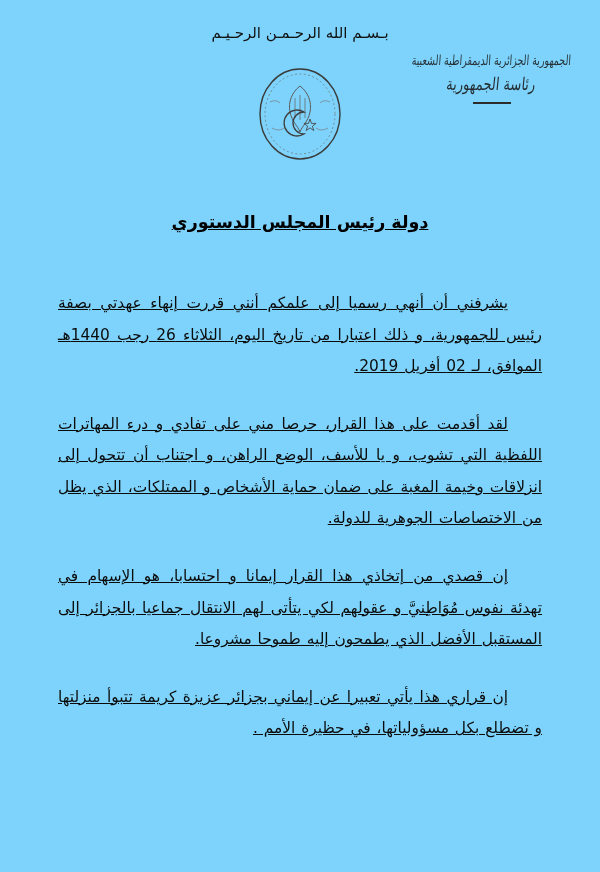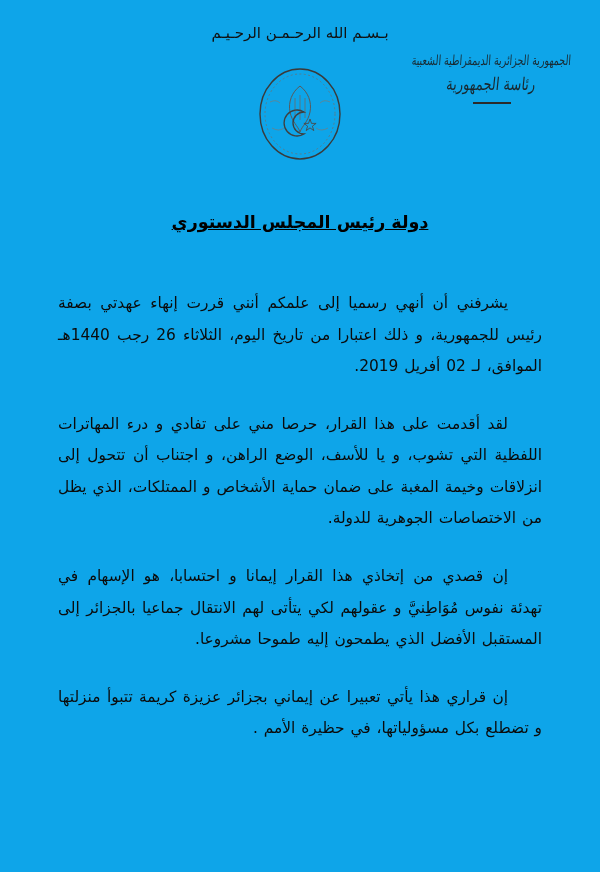--- a/index.html
+++ b/index.html
@@ -5,21 +5,21 @@
 <style>
   html, body {
     margin: 0;
     padding: 0;
     background: #ffffff;
   }
   #page {
     position: relative;
     width: 600px;
     height: 872px;
-    background: #0ea5e9;
+    background: #7dd3fc;
     overflow: hidden;
     font-family: "DejaVu Sans", "Liberation Sans", sans-serif;
     color: #0d0d0d;
   }
 
   
   .header-zone {
     position: relative;
     height: 190px;
   }
@@ -102,20 +102,21 @@
     text-align: justify;
     text-align-last: right;
   }
   .para {
     font-size: 15.4px;
     line-height: 2.05;
     margin: 0 0 26px 0;
     text-indent: 34px;
     color: #0b0b0b;
     word-spacing: 1px;
+    text-decoration: underline;
   }
   .para:last-child { margin-bottom: 0; }
 </style>
 </head>
 <body>
 
 <div id="page">
 
   <div class="header-zone">
 

